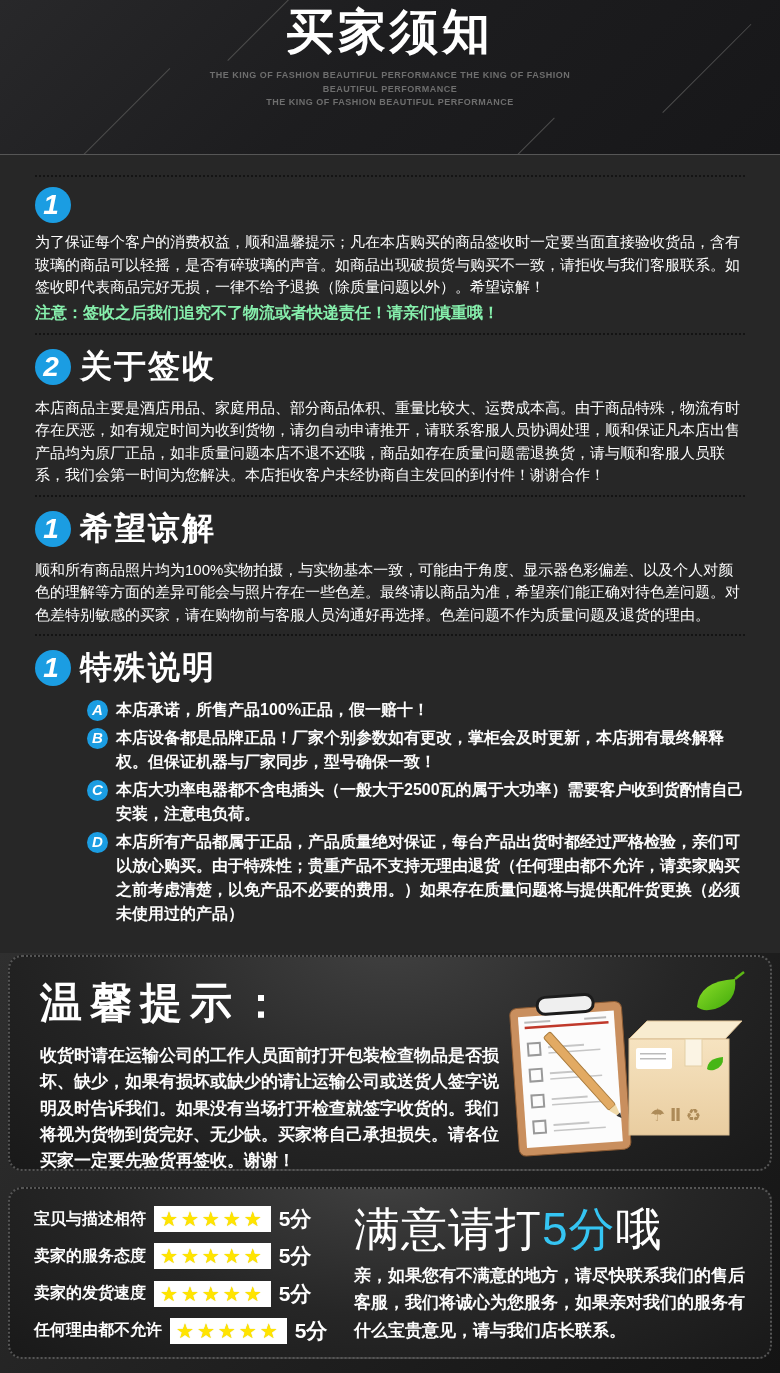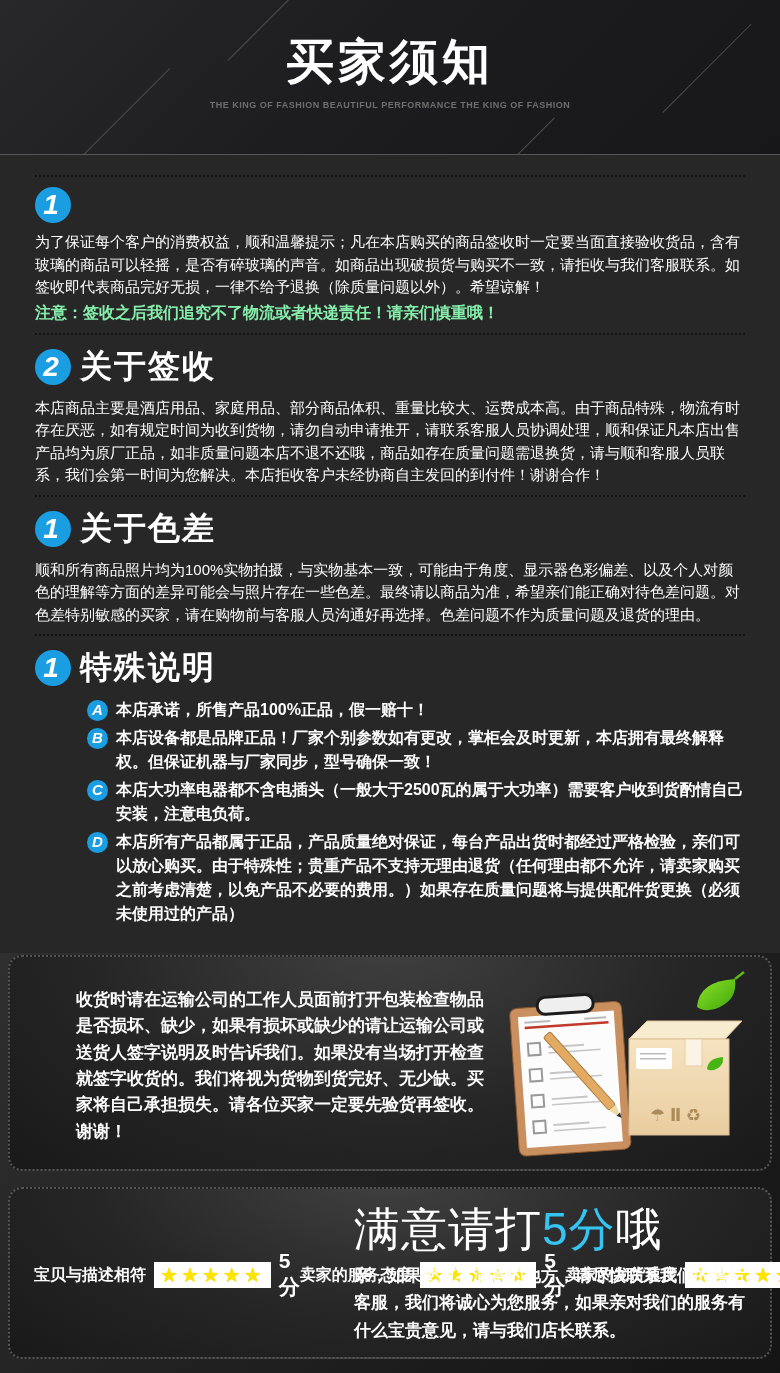--- a/index.html
+++ b/index.html
@@ -9,21 +9,21 @@
 
   
   .header { position:relative; height:155px; overflow:hidden;
             background:linear-gradient(135deg,#28282a 0%,#1d1d1f 45%,#171719 100%);
             border-bottom:1px solid #565656; }
   .diag { position:absolute; height:1px; background:#4c4c4c; transform:rotate(-45deg); transform-origin:left bottom; }
   .d1 { left:84px;  top:154px; width:122px; }
   .d2 { left:228px; top:60px;  width:95px;  }
   .d3 { left:518px; top:154px; width:52px;  }
   .d4 { left:663px; top:112px; width:125px; }
-  .page-title { padding-top:30px; text-align:center; font-size:48px; font-weight:bold;
+  .page-title { text-align:center; font-size:48px; font-weight:bold;
                 letter-spacing:4px; color:#fff; }
   .header-sub { margin-top:5px; text-align:center; font-size:9px; line-height:1.5;
                 color:#6e6e6e; font-weight:bold; letter-spacing:.5px; }
 
   
   .main { height:798px; padding:0 35px; background:#272727; overflow:hidden; }
   .top-dotted { border-top:2px dotted #141414; margin-top:20px; }
   .sec-head { display:flex; align-items:center; gap:9px; margin:10px 0 8px; }
   .badge-num { flex:none; width:36px; height:36px; border-radius:50%; background:#1b9de2;
                color:#fff; font-style:italic; font-weight:bold; font-size:28px;
@@ -38,26 +38,26 @@
                   color:#fff; font-style:italic; font-weight:bold; font-size:15px;
                   display:flex; align-items:center; justify-content:center; margin-top:2px; }
 
   
   .lower { height:420px; background:linear-gradient(135deg,#2f2f2f 0%,#222 45%,#141414 100%); padding-top:2px; }
   .panel { margin:0 8px; border:2px dotted #555; border-radius:14px;
            background:radial-gradient(ellipse at 50% -10%,#414141 0%,#262626 55%,#191919 100%); }
   .tips-panel { height:216px; display:flex; padding:18px 26px 12px 30px; }
   .tips-left { width:460px; flex:none; }
   .tips-title { font-size:42px; font-weight:bold; color:#fff; letter-spacing:8px; }
-  .tips-body { margin-top:12px; font-size:17px; line-height:1.55; font-weight:bold; color:#fdfdfd;margin-left:36px; }
+  .tips-body { margin-top:12px; font-size:17px; line-height:1.55; font-weight:bold; color:#fdfdfd; }
   .tips-illu { flex:1; position:relative; }
   .tips-illu svg { position:absolute; right:-8px; top:-6px; }
 
   .rating-panel { margin-top:16px; height:172px; display:flex; gap:20px; padding:16px 20px 12px 24px; }
-  .rating-left { width:300px; flex:none; display:flex; flex-direction:row; justify-content:space-between; }
+  .rating-left { width:300px; flex:none; display:flex; flex-direction:column; justify-content:space-between; }
   .rating-row { display:flex; align-items:center; gap:8px; }
   .rating-label { font-size:16px; font-weight:bold; color:#fdfdfd; white-space:nowrap; }
   .star-bar { background:#fff; height:26px; padding:0 6px; display:flex; align-items:center; }
   .stars { color:#ffe400; font-size:20px; letter-spacing:3px; line-height:1;
            text-shadow:0 0 1px #d4be00; }
   .score { font-size:21px; font-weight:bold; color:#fff; }
   .rating-right { flex:1; }
   .rating-title { font-size:46px; font-weight:normal; line-height:1.05; letter-spacing:1px; color:#fff; white-space:nowrap; }
   .rating-title .hl { color:#35c5f3; }
   .rating-body { margin-top:9px; font-size:17px; line-height:1.6; font-weight:bold; color:#fdfdfd; }
@@ -68,20 +68,22 @@
 <div class="page">
 
   <div class="header">
     <div class="diag d1"></div>
     <div class="diag d2"></div>
     <div class="diag d3"></div>
     <div class="diag d4"></div>
     <div class="page-title">买家须知</div>
     <div class="header-sub">
       <div>THE KING OF FASHION BEAUTIFUL PERFORMANCE THE KING OF FASHION</div>
+      <div>BEAUTIFUL PERFORMANCE</div>
+      <div>THE KING OF FASHION BEAUTIFUL PERFORMANCE</div>
     </div>
   </div>
 
   <div class="main">
     <div class="top-dotted"></div>
 
     <div class="section">
       <div class="sec-head">
         <span class="badge-num">1</span>
       </div>
@@ -97,21 +99,21 @@
         <span class="sec-title">关于签收</span>
       </div>
       <div class="sec-body">本店商品主要是酒店用品、家庭用品、部分商品体积、重量比较大、运费成本高。由于商品特殊，物流有时存在厌恶，如有规定时间为收到货物，请勿自动申请推开，请联系客服人员协调处理，顺和保证凡本店出售产品均为原厂正品，如非质量问题本店不退不还哦，商品如存在质量问题需退换货，请与顺和客服人员联系，我们会第一时间为您解决。本店拒收客户未经协商自主发回的到付件！谢谢合作！</div>
     </div>
 
     <div class="separator"></div>
 
     <div class="section">
       <div class="sec-head">
         <span class="badge-num">1</span>
-        <span class="sec-title">关于色差</span>
+        <span class="sec-title">希望谅解</span>
       </div>
       <div class="sec-body">顺和所有商品照片均为100%实物拍摄，与实物基本一致，可能由于角度、显示器色彩偏差、以及个人对颜色的理解等方面的差异可能会与照片存在一些色差。最终请以商品为准，希望亲们能正确对待色差问题。对色差特别敏感的买家，请在购物前与客服人员沟通好再选择。色差问题不作为质量问题及退货的理由。</div>
     </div>
 
     <div class="separator"></div>
 
     <div class="section">
       <div class="sec-head">
         <span class="badge-num">1</span>
         <span class="sec-title">特殊说明</span>
@@ -134,20 +136,21 @@
           <span>本店所有产品都属于正品，产品质量绝对保证，每台产品出货时都经过严格检验，亲们可以放心购买。由于特殊性；贵重产品不支持无理由退货（任何理由都不允许，请卖家购买之前考虑清楚，以免产品不必要的费用。）如果存在质量问题将与提供配件货更换（必须未使用过的产品）</span>
         </div>
       </div>
     </div>
   </div>
 
   <div class="lower">
 
     <div class="panel tips-panel">
       <div class="tips-left">
+        <div class="tips-title">温馨提示：</div>
         <div class="tips-body">收货时请在运输公司的工作人员面前打开包装检查物品是否损坏、缺少，如果有损坏或缺少的请让运输公司或送货人签字说明及时告诉我们。如果没有当场打开检查就签字收货的。我们将视为货物到货完好、无少缺。买家将自己承担损失。请各位买家一定要先验货再签收。谢谢！</div>
       </div>
       <div class="tips-illu">
         <svg width="260" height="200" viewBox="0 0 260 200">
           <defs>
             <linearGradient id="leafg" x1="0" y1="0" x2="1" y2="1">
               <stop offset="0" stop-color="#8fe02a"></stop>
                 <stop offset="1" stop-color="#3fa80a"></stop>
             </linearGradient>
             <linearGradient id="boxg" x1="0" y1="0" x2="0" y2="1">

